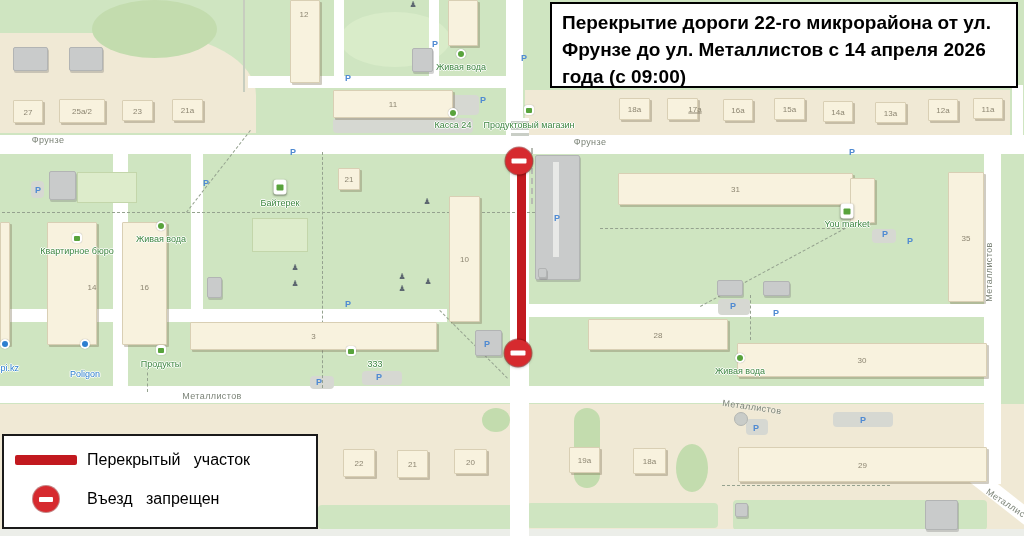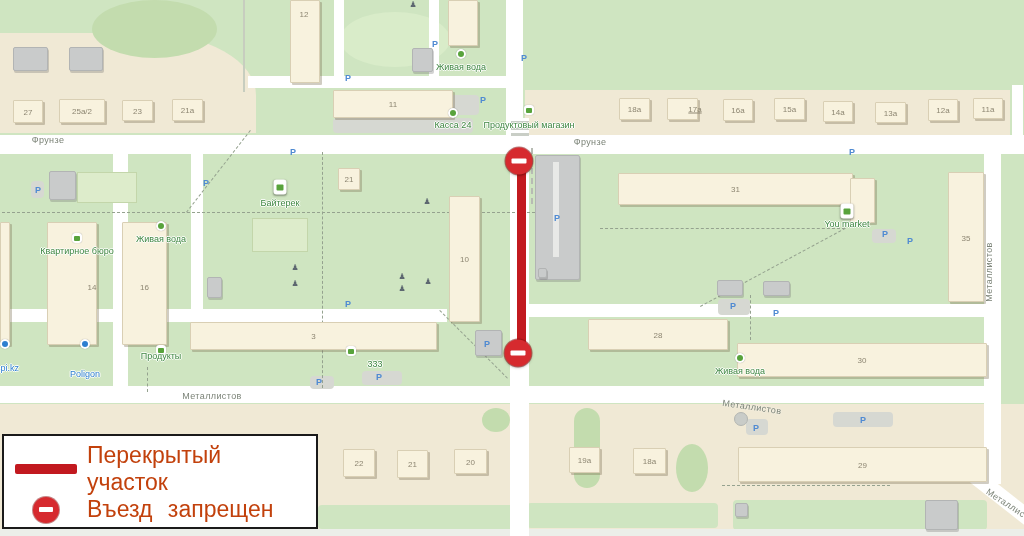--- a/index.html
+++ b/index.html
@@ -56,21 +56,21 @@
             font-size:19px;font-weight:bold;color:#000;line-height:1.42;}
   .legend{position:absolute;left:2px;top:434px;width:316px;height:95px;background:#fff;
           border:2px solid #1a1a1a;box-sizing:border-box;z-index:10;display:flex;
           flex-direction:column;justify-content:space-around;padding:6px 0;}
   .legrow{display:flex;align-items:center;}
   .legiconwrap{width:83px;display:flex;align-items:center;justify-content:center;flex:0 0 83px;}
   .legswatch{width:62px;height:10px;background:#c2191f;border-radius:2px;}
   .legsign{width:26px;height:26px;border-radius:50%;background:#d62a2f;display:flex;
            align-items:center;justify-content:center;box-shadow:0 0 0 1px rgba(140,15,15,.5);}
   .legsign .bar{width:14px;height:5px;background:#fff;border-radius:1px;}
-  .leglbl{font-size:23px;color:#c2410c;word-spacing:9px;}
+  .leglbl{font-size:16px;color:#000000;word-spacing:9px;}
   .crosswalk{position:absolute;left:511px;top:118px;width:18px;height:18px;z-index:3;
              background:repeating-linear-gradient(180deg,#fff 0 3px,#c9cec6 3px 6px);}
   .fence{position:absolute;left:531px;top:148px;height:56px;border-left:2.5px dashed #b7bbb3;z-index:3;}
   .thinline{position:absolute;left:243px;top:0;width:2px;height:92px;background:#c7cdbf;z-index:2;}
   .stripe{position:absolute;background:#e8e9e7;z-index:5;}
   .roundabout{position:absolute;left:734px;top:412px;width:12px;height:12px;border-radius:50%;
               background:#c9ccc8;border:1px solid #b3b6b2;z-index:3;}
 </style>
 </head>
 <body>
@@ -264,21 +264,21 @@
         <div class="ic-circle">
           <div class="ic-inner" style="background: rgb(88, 163, 60);"></div>
         </div>
       </div>
       <div class="poilbl green" style="left: 740px; top: 371px;">Живая вода</div>
       <div class="poiicon" style="left: 161px; top: 350px;">
         <div class="ic-sq">
           <div class="ic-bar"></div>
         </div>
       </div>
-      <div class="poilbl green" style="left: 161px; top: 356px;">Продукты</div>
+      <div class="poilbl green" style="left: 161px; top: 364px;">Продукты</div>
       <div class="poiicon" style="left: 351px; top: 351px;">
         <div class="ic-sq">
           <div class="ic-bar"></div>
         </div>
       </div>
       <div class="poilbl green" style="left: 351px; top: 364px; padding-left: 48px;">333</div>
       <div class="poiicon" style="left: 85px; top: 344px;">
         <div class="ic-circle">
           <div class="ic-inner" style="background: rgb(46, 127, 208);"></div>
         </div>
@@ -321,20 +321,23 @@
   <div id="closed-line" class="redline" style="left: 517px; top: 161px; width: 9px; height: 192px; background: rgb(194, 25, 31);"></div>
   <div id="layer-signs">
       <div class="noentry" style="background: rgb(214, 42, 47); left: 519px; top: 161px;">
         <div class="bar"></div>
       </div>
       <div class="noentry" style="background: rgb(214, 42, 47); left: 518px; top: 353px;">
         <div class="bar"></div>
       </div>
     </div>
 
+  <div class="titlebox">
+    <span>Перекрытие дороги 22-го микрорайона от ул. Фрунзе до ул. Металлистов с 14 апреля 2026 года (с 09:00)</span>
+  </div>
 
   <div class="legend">
     <div class="legrow">
       <span class="legiconwrap">
         <span class="legswatch"></span>
       </span>
       <span class="leglbl">Перекрытый участок</span>
     </div>
     <div class="legrow">
       <span class="legiconwrap">

